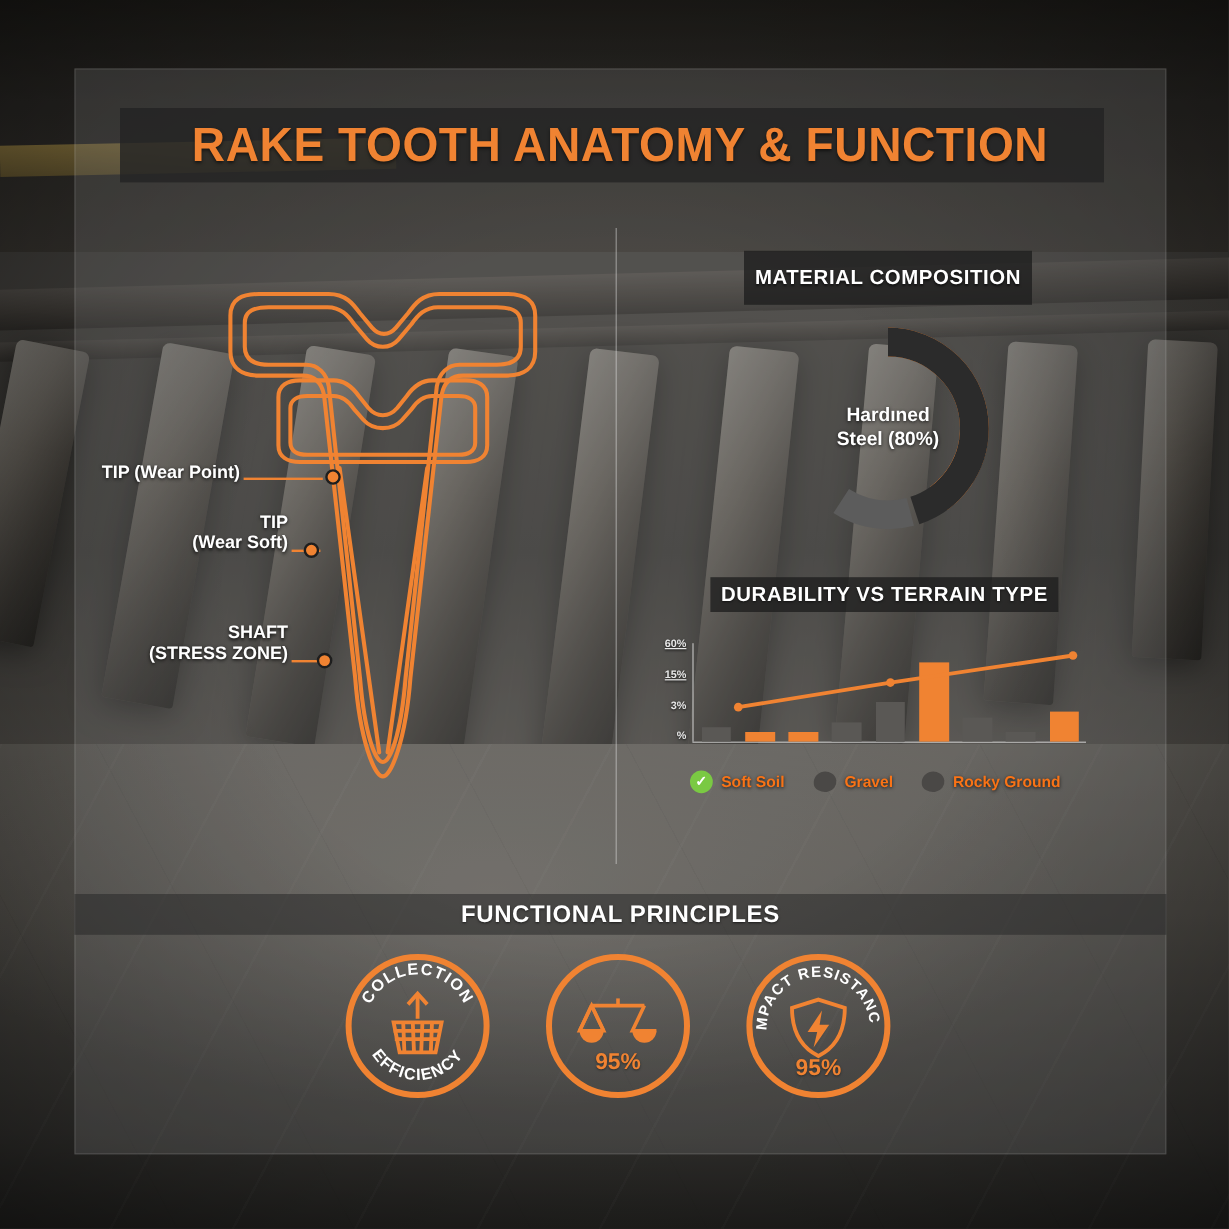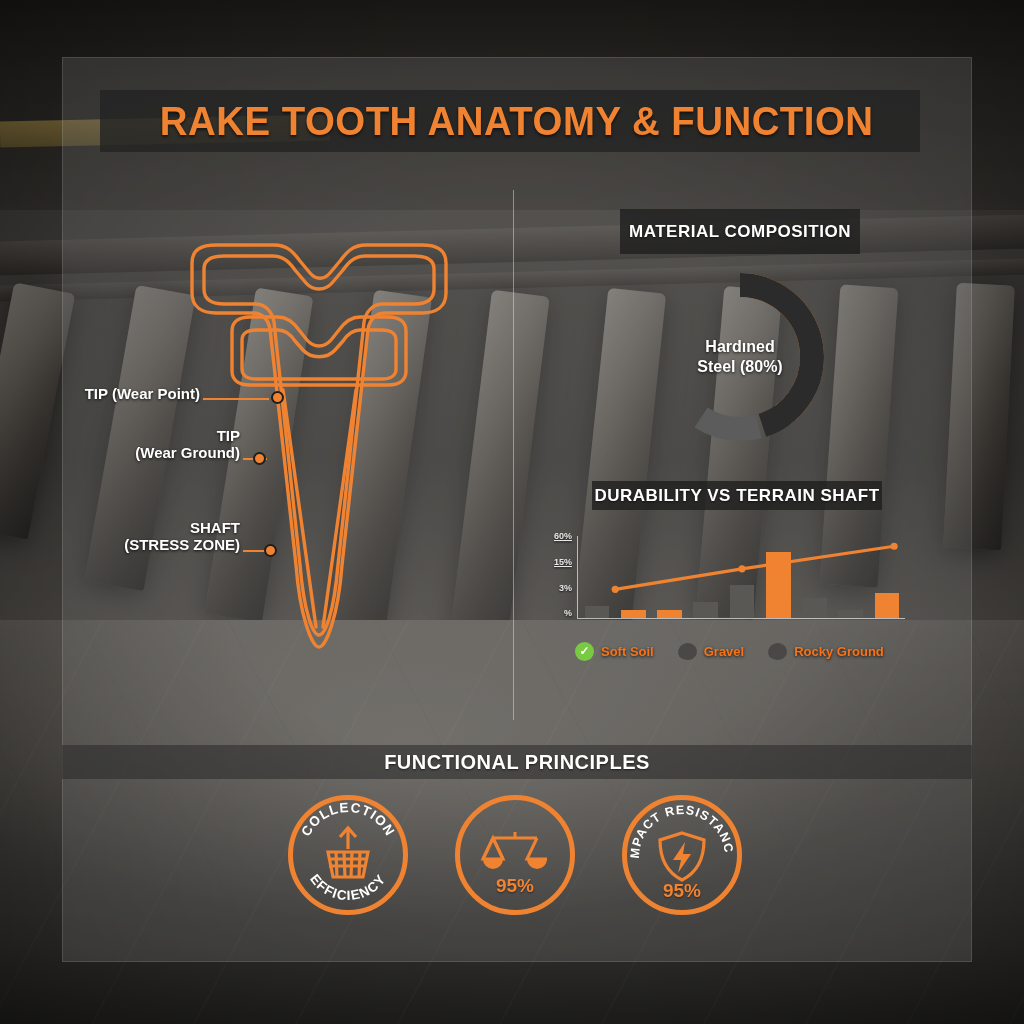--- a/index.html
+++ b/index.html
@@ -243,21 +243,21 @@
 </div>
 
 <div class="callout" id="callout-0">
   <span>TIP (Wear Point)</span>
 </div>
 <div class="leader" style="left:203px;top:398px;width:66px;"></div>
 <div class="dot" style="left:271px;top:391px;"></div>
 
 <div class="callout" id="callout-1">
   <div>TIP</div>
-  <div>(Wear Ground)</div>
+  <div>(Wear Soft)</div>
 </div>
 <div class="leader" style="left:243px;top:458px;width:24px;"></div>
 <div class="dot" style="left:253px;top:452px;"></div>
 
 <div class="callout" id="callout-2">
   <div>SHAFT</div>
   <div>(STRESS ZONE)</div>
 </div>
 <div class="leader" style="left:243px;top:550px;width:24px;"></div>
 <div class="dot" style="left:264px;top:544px;"></div>
@@ -277,21 +277,21 @@
       <circle cx="95" cy="95" r="72" stroke="#5C5C5C" stroke-dasharray="60 392" stroke-dashoffset="-207" transform="rotate(-90 95 95)"></circle>
     </g>
   </svg>
   <div id="donut-label">
     <span>Hardıned</span>
     <span>Steel (80%)</span>
   </div>
 </div>
 
 <div class="barlabel" id="dur-bar">
-  <span>DURABILITY VS TERRAIN SHAFT</span>
+  <span>DURABILITY VS TERRAIN TYPE</span>
 </div>
 
 <div id="chart">
   <div id="axis-v">
     <span class="ytick" style="top:0%;text-decoration:underline;">60%</span>
     <span class="ytick" style="top:32%;text-decoration:underline;">15%</span>
     <span class="ytick" style="top:64%;">3%</span>
     <span class="ytick" style="top:94%;">%</span>
   </div>
   <div id="axis-h"></div>

